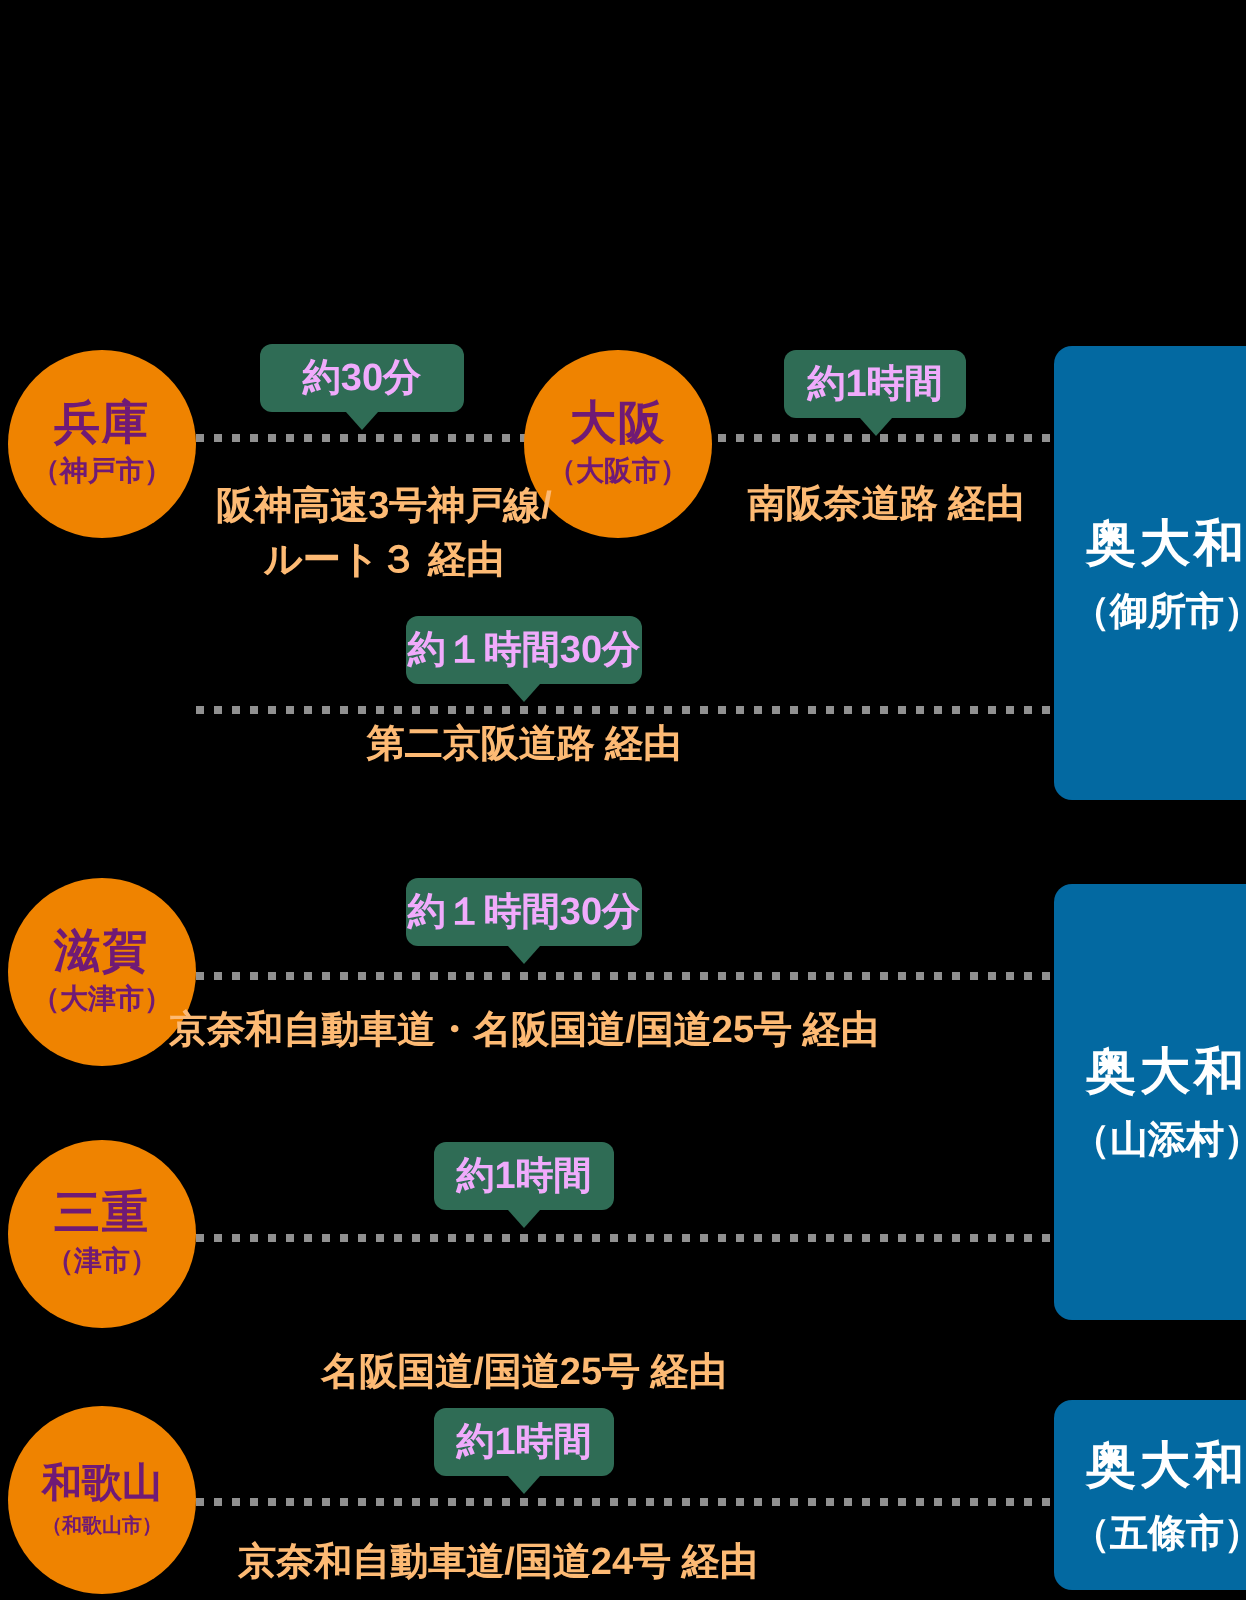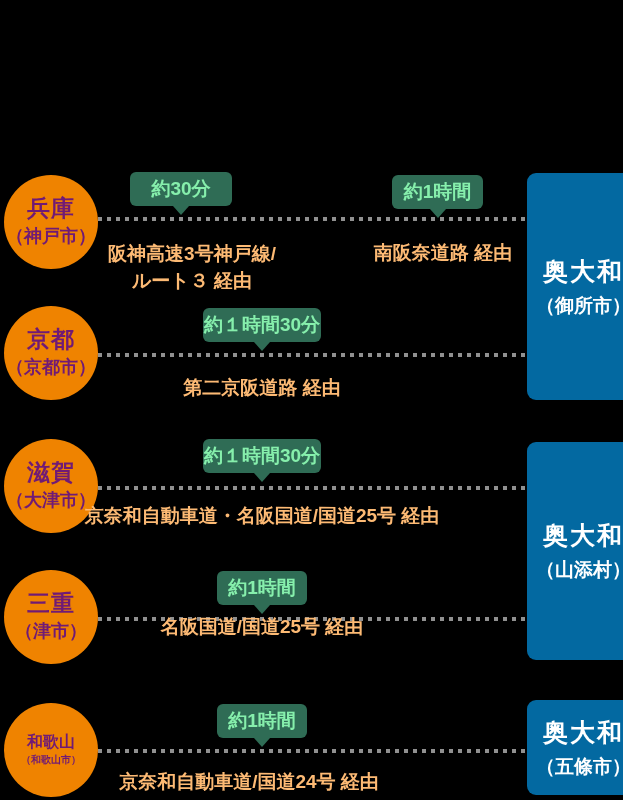--- a/index.html
+++ b/index.html
@@ -12,26 +12,26 @@
     position:absolute;left:98px;width:429px;height:4px;z-index:1;
     background:repeating-linear-gradient(90deg,#909090 0 4px,transparent 4px 9px);
   }
   
   .circle{
     position:absolute;width:94px;height:94px;border-radius:50%;
     background:#ef8300;color:#701a75;z-index:2;text-align:center;
     display:flex;flex-direction:column;align-items:center;justify-content:center;
   }
   .cname{font-size:23px;letter-spacing:1px;line-height:1.1;}
-  .ccity{font-size:18px;margin-top:3px;}
-  .circle.sm .cname{font-size:16px;letter-spacing:0;text-align:center;}
+  .ccity{font-size:14px;margin-top:3px;}
+  .circle.sm .cname{font-size:20px;letter-spacing:0;text-align:center;}
   .circle.sm .ccity{font-size:10px;}
   
   .badge{
-    position:absolute;height:34px;background:#2f6c55;border-radius:6px;color:#86efac;
+    position:absolute;height:34px;background:#2f6c55;border-radius:6px;color:#f0abfc;
     display:flex;align-items:center;justify-content:center;font-size:19px;z-index:3;
   }
   .badge::after{
     content:"";position:absolute;top:100%;left:50%;transform:translateX(-50%);
     border:8px solid transparent;border-top:9px solid #2f6c55;border-bottom:0;
   }
   
   .route{
     position:absolute;color:#fdba74;font-size:19px;text-align:center;
     line-height:27px;z-index:2;
@@ -53,23 +53,23 @@
   <div class="dotline" style="top:217px"></div>
   <div class="dotline" style="top:353px"></div>
   <div class="dotline" style="top:486px"></div>
   <div class="dotline" style="top:617px"></div>
   <div class="dotline" style="top:749px"></div>
 
   <div class="circle" style="left:4px;top:175px">
     <span class="cname">兵庫</span>
     <span class="ccity">（神戸市）</span>
   </div>
-  <div class="circle" style="left:4px;top:306px">
-    <span class="cname">京都</span>
-    <span class="ccity">（京都市）</span>
+  <div class="circle" style="left:262px;top:175px">
+    <span class="cname">大阪</span>
+    <span class="ccity">（大阪市）</span>
   </div>
   <div class="circle" style="left:4px;top:570px">
     <span class="cname">三重</span>
     <span class="ccity">（津市）</span>
   </div>
   <div class="circle" style="left:4px;top:439px">
     <span class="cname">滋賀</span>
     <span class="ccity">（大津市）</span>
   </div>
   <div class="circle sm" style="left:4px;top:703px">
@@ -96,27 +96,27 @@
     <span>約1時間</span>
   </div>
 
   <div class="route" style="left:85px;width:214px;top:240px">
     <div>阪神高速3号神戸線/</div>
     <div>ルート３ 経由</div>
   </div>
   <div class="route" style="left:343px;width:200px;top:239px">
     <div>南阪奈道路 経由</div>
   </div>
-  <div class="route" style="left:162px;width:200px;top:374px">
+  <div class="route" style="left:162px;width:200px;top:359px">
     <div>第二京阪道路 経由</div>
   </div>
   <div class="route" style="left:62px;width:400px;top:502px">
     <div>京奈和自動車道・名阪国道/国道25号 経由</div>
   </div>
-  <div class="route" style="left:112px;width:300px;top:613px">
+  <div class="route" style="left:112px;width:300px;top:673px">
     <div>名阪国道/国道25号 経由</div>
   </div>
   <div class="route" style="left:99px;width:300px;top:768px">
     <div>京奈和自動車道/国道24号 経由</div>
   </div>
 
   <div class="dest" style="top:173px;height:227px">
     <span class="dname">奥大和</span>
     <span class="dcity">（御所市）</span>
   </div>

